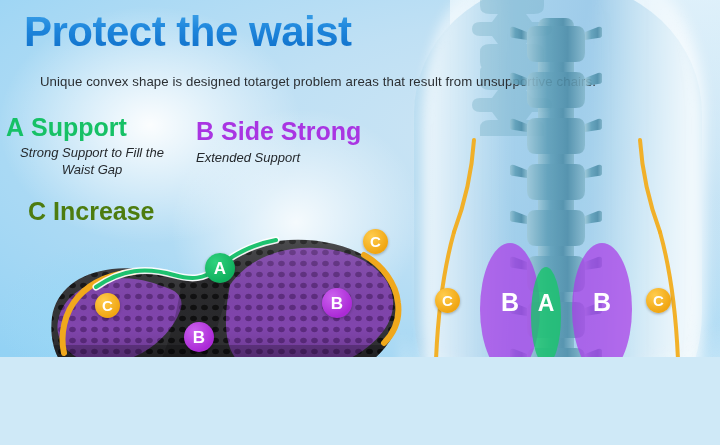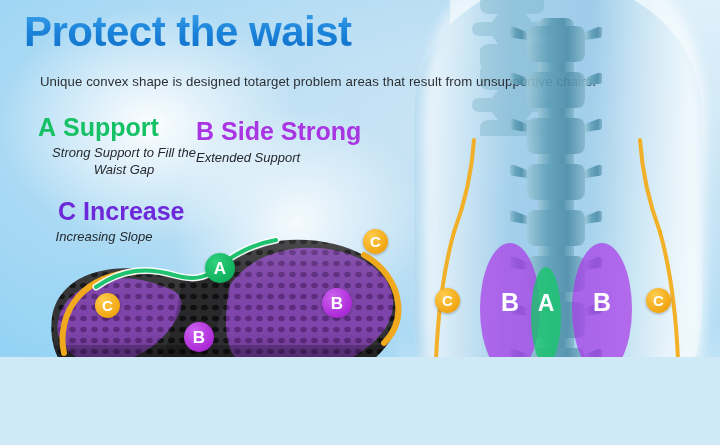--- a/index.html
+++ b/index.html
@@ -59,28 +59,28 @@
     -webkit-text-fill-color:transparent;}
   .subtitle{position:absolute;left:28px;top:62px;margin:12px;
     font-size:13.2px;color:#2b2f33;white-space:nowrap;letter-spacing:.1px;}
 
   
   .feat{position:absolute;}
   .feat-head{margin:0;font-size:25px;font-weight:bold;line-height:1.05;white-space:nowrap;}
   .feat-head .ltr{margin-right:7px;}
   .feat-desc{margin:4px 0 0 0;font-size:13px;color:#24282c;line-height:1.32;font-style:italic;}
 
-  #feat-a{left:38px;top:114px;}
+  #feat-a{left:6px;top:114px;}
   #feat-a .feat-head{color:#16c166;}
   #feat-a .feat-desc{text-align:center;width:172px;}
   #feat-b{left:196px;top:118px;}
   #feat-b .feat-head{color:#a935e2;}
   #feat-b .feat-desc{text-align:left;width:160px;margin-top:5px;}
   #feat-c{left:28px;top:198px;}
-  #feat-c .feat-head{color:#6d28d9;margin-left:30px;}
+  #feat-c .feat-head{color:#4d7c0f;}
   #feat-c .feat-desc{text-align:center;width:152px;}
 
   
   .pillow-wrap{position:absolute;left:34px;top:225px;width:380px;height:185px;}
   .pillow-svg{position:absolute;inset:0;}
 
   
   .badge{position:absolute;border-radius:50%;display:flex;align-items:center;justify-content:center;
     color:#fff;font-weight:bold;line-height:1;
     box-shadow:0 1px 3px rgba(0,0,0,.3);}
@@ -131,21 +131,20 @@
     <p class="feat-desc">Strong Support to Fill the Waist Gap</p>
   </div>
 
   <div class="feat" id="feat-b">
     <p class="feat-head"><span class="ltr">B</span><span>Side Strong</span></p>
     <p class="feat-desc">Extended Support</p>
   </div>
 
   <div class="feat" id="feat-c">
     <p class="feat-head"><span class="ltr">C</span><span>Increase</span></p>
-    <p class="feat-desc">Increasing Slope</p>
   </div>
 
   <div class="pillow-wrap">
     <svg class="pillow-svg" viewBox="0 0 380 185">
       <defs>
         <pattern id="mesh" width="11" height="11" patternUnits="userSpaceOnUse">
           <rect width="11" height="11" fill="#343437"></rect>
           <ellipse cx="5.5" cy="5.5" rx="3.4" ry="2.8" fill="#131314"></ellipse>
         </pattern>
         <pattern id="meshP" width="11" height="11" patternUnits="userSpaceOnUse">

